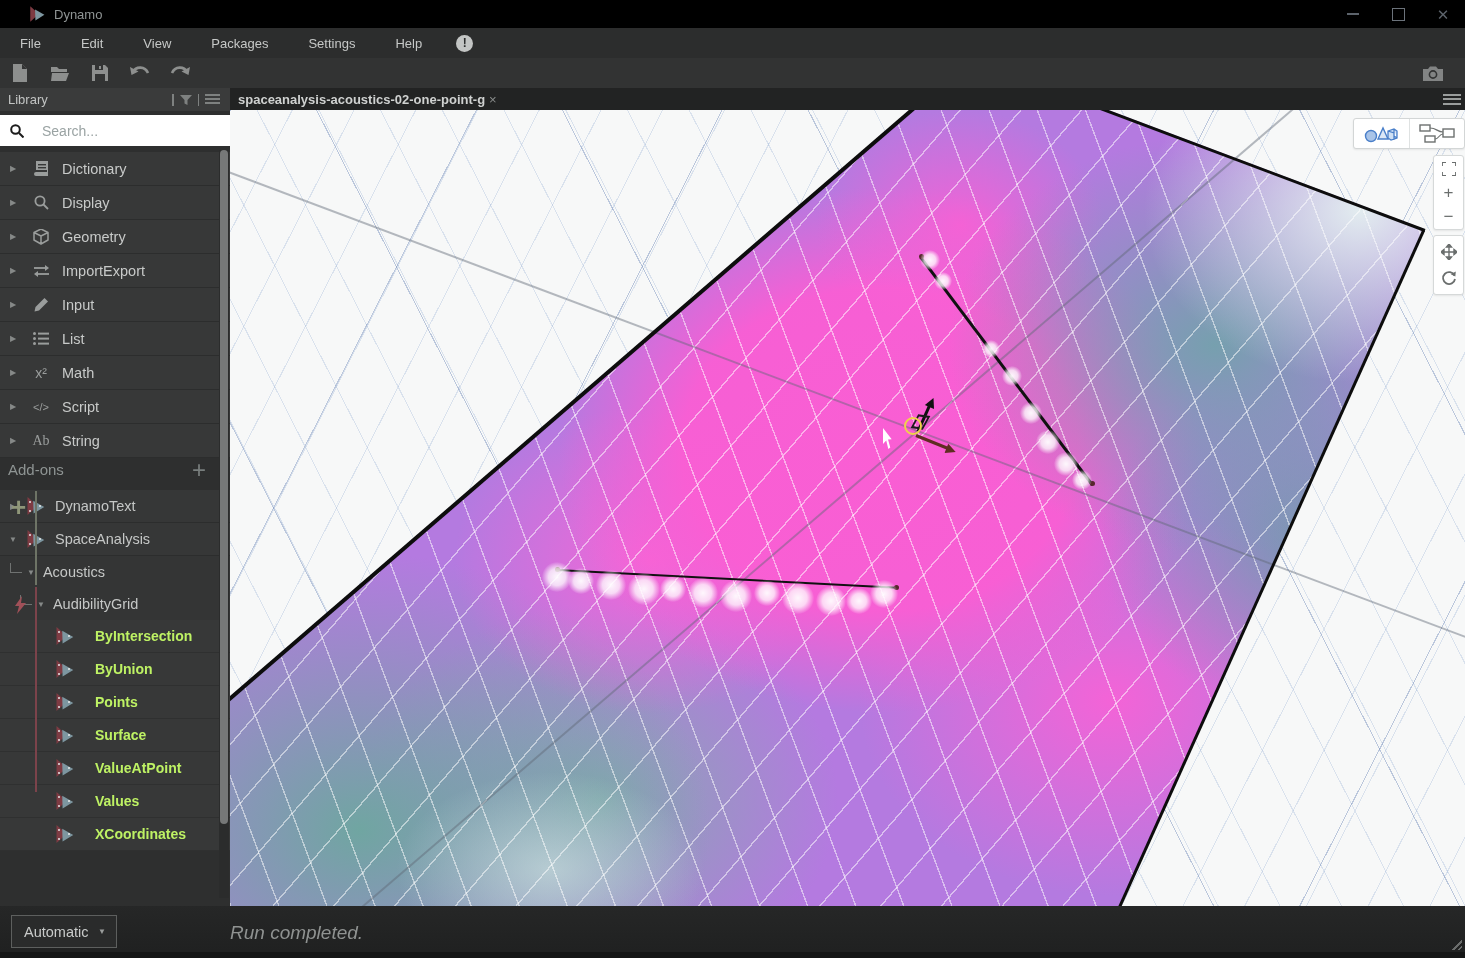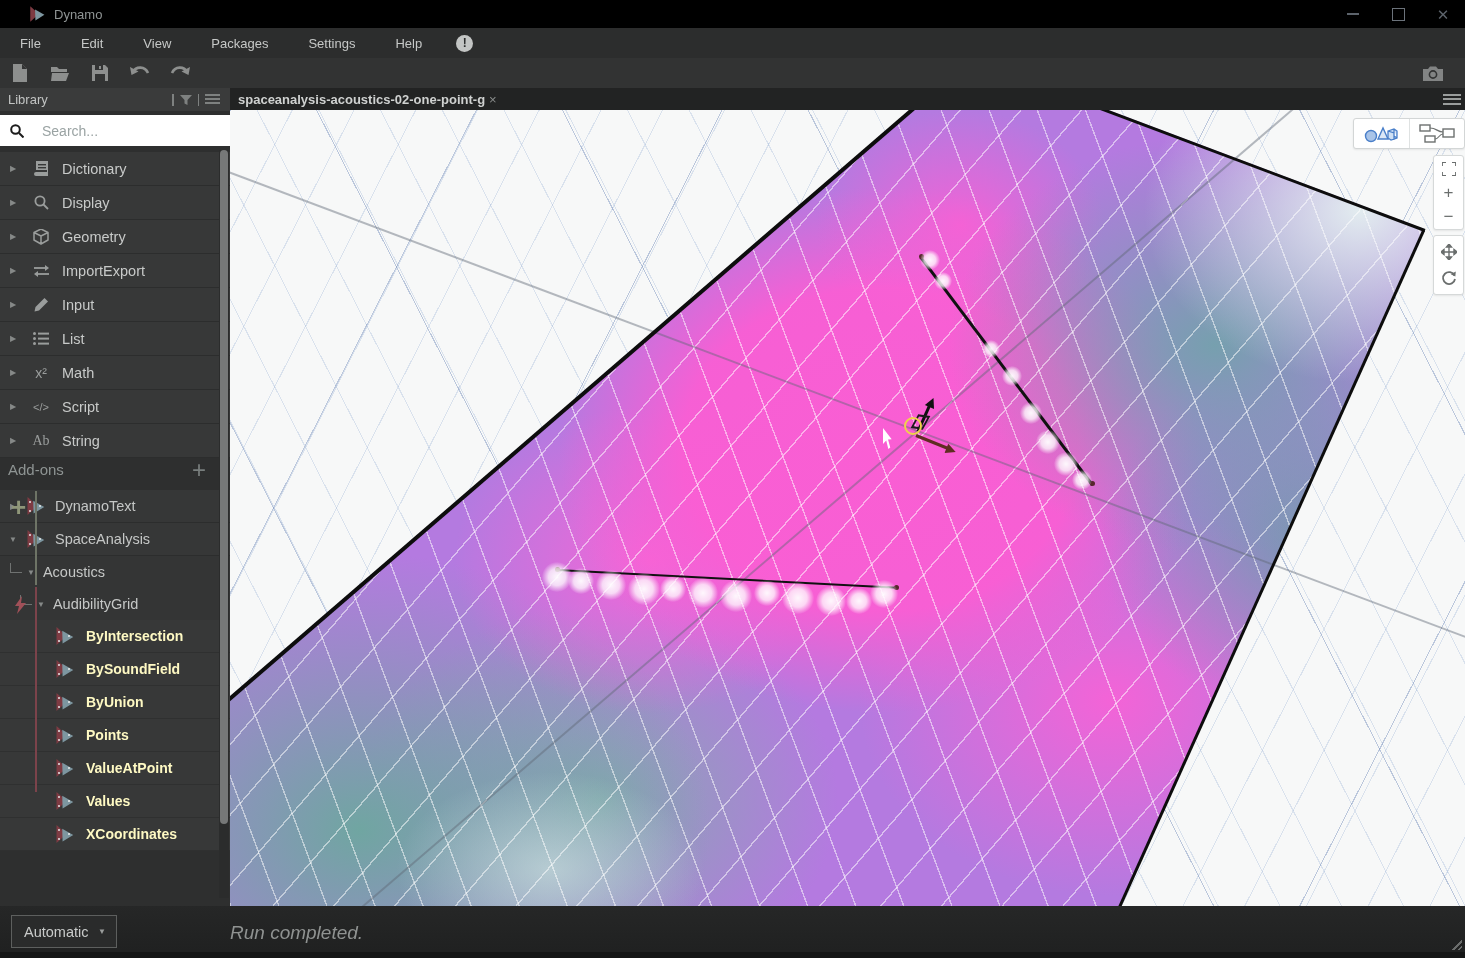--- a/index.html
+++ b/index.html
@@ -48,21 +48,21 @@
   #addonrows{position:absolute;left:0;top:402px;width:230px;}
   .addonrow{position:relative;width:230px;height:32px;background:#363737;border-bottom:1px solid #2c2d2d;display:flex;align-items:center;}
   .addonrow .exp{width:26px;text-align:center;color:#868988;font-size:8px;flex:none;}
   .addonrow .plabel{color:#c5c7c6;font-size:14.5px;margin-left:10px;}
   .treerow{position:relative;width:230px;height:32px;background:#343535;display:flex;align-items:center;}
   .treerow .elbow{width:11px;height:9px;border-left:1.5px solid #6f7271;border-bottom:1.5px solid #6f7271;margin-top:-8px;flex:none;}
   .treerow .exp{color:#868988;font-size:8px;margin-left:5px;flex:none;}
   .treerow .tlabel{color:#c5c7c6;font-size:14.5px;margin-left:8px;}
   .leafrow{position:relative;width:230px;height:32px;background:#373838;border-bottom:1px solid #2f3030;display:flex;align-items:center;}
   .leafrow .dlogo{margin-left:55px;flex:none;}
-  .leafrow .llabel{color:#fef9c3;font-size:14px;font-weight:bold;margin-left:12px;}
+  .leafrow .llabel{color:#bef264;font-size:14px;font-weight:bold;margin-left:21px;}
   
   .dlogo{position:relative;width:19px;height:19px;flex:none;}
   .dlogo .t1{position:absolute;inset:0;background:#7e3b43;clip-path:polygon(8% 2%,62% 50%,8% 98%);}
   .dlogo .t2{position:absolute;inset:0;background:#7d96a0;clip-path:polygon(38% 22%,96% 55%,40% 90%);}
   .dlogo .dot{position:absolute;width:2px;height:2px;border-radius:50%;background:#e8e8e8;}
   
   #create-line{position:absolute;left:35px;top:403px;width:2px;height:94px;background:#6e7466;}
   #action-line{position:absolute;left:35px;top:499px;width:2px;height:205px;background:#7c434b;}
   #create-plus{position:absolute;left:11px;top:406px;color:#8f9679;font-size:26px;font-weight:bold;line-height:1;}
   #action-bolt{position:absolute;left:14px;top:508px;}
@@ -371,41 +371,41 @@
       <span class="llabel">ByIntersection</span>
     </div>
     <div class="leafrow">
       <span class="dlogo">
           <span class="t1"></span>
           <span class="t2"></span>
           <span class="dot" style="left:3px;top:4px;"></span>
           <span class="dot" style="left:3px;top:13px;"></span>
           <span class="dot" style="left:13px;top:8px;"></span>
         </span>
-      <span class="llabel">BySoundField</span>
-    </div>
-    <div class="leafrow">
-      <span class="dlogo">
-          <span class="t1"></span>
-          <span class="t2"></span>
-          <span class="dot" style="left:3px;top:4px;"></span>
-          <span class="dot" style="left:3px;top:13px;"></span>
-          <span class="dot" style="left:13px;top:8px;"></span>
-        </span>
       <span class="llabel">ByUnion</span>
     </div>
     <div class="leafrow">
       <span class="dlogo">
           <span class="t1"></span>
           <span class="t2"></span>
           <span class="dot" style="left:3px;top:4px;"></span>
           <span class="dot" style="left:3px;top:13px;"></span>
           <span class="dot" style="left:13px;top:8px;"></span>
         </span>
       <span class="llabel">Points</span>
+    </div>
+    <div class="leafrow">
+      <span class="dlogo">
+          <span class="t1"></span>
+          <span class="t2"></span>
+          <span class="dot" style="left:3px;top:4px;"></span>
+          <span class="dot" style="left:3px;top:13px;"></span>
+          <span class="dot" style="left:13px;top:8px;"></span>
+        </span>
+      <span class="llabel">Surface</span>
     </div>
     <div class="leafrow">
       <span class="dlogo">
           <span class="t1"></span>
           <span class="t2"></span>
           <span class="dot" style="left:3px;top:4px;"></span>
           <span class="dot" style="left:3px;top:13px;"></span>
           <span class="dot" style="left:13px;top:8px;"></span>
         </span>
       <span class="llabel">ValueAtPoint</span>

